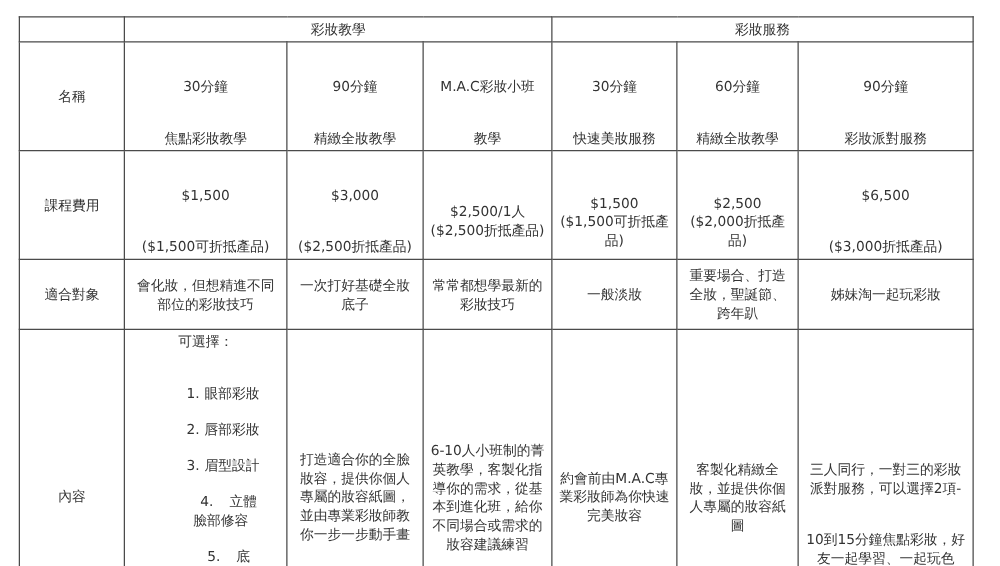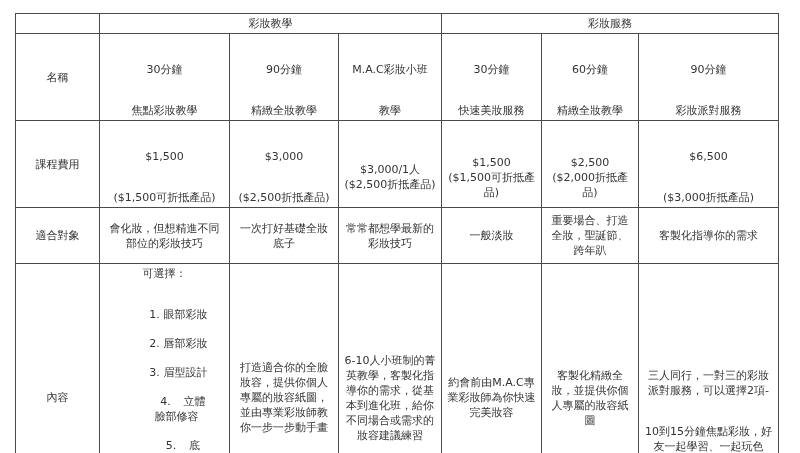--- a/index.html
+++ b/index.html
@@ -72,37 +72,37 @@
   <tr class="row-price">
     <td>課程費用</td>
     <td>
           <span class="line">$1,500</span>
           <span class="line">($1,500可折抵產品)</span>
         </td>
     <td>
           <span class="line">$3,000</span>
           <span class="line">($2,500折抵產品)</span>
         </td>
-    <td><span class="line">$3,000/1人</span><span>($2,500折抵產品)</span></td>
+    <td><span class="line">$2,500/1人</span><span>($2,500折抵產品)</span></td>
     <td><span class="line">$1,500</span><span>($1,500可折抵產品)</span></td>
     <td><span class="line">$2,500</span><span>($2,000折抵產品)</span></td>
     <td>
           <span class="line">$6,500</span>
           <span class="line">($3,000折抵產品)</span>
         </td>
   </tr>
 
   <tr class="row-fit">
     <td>適合對象</td>
     <td>會化妝，但想精進不同部位的彩妝技巧</td>
     <td>一次打好基礎全妝底子</td>
     <td>常常都想學最新的彩妝技巧</td>
     <td>一般淡妝</td>
     <td>重要場合、打造全妝，聖誕節、跨年趴</td>
-    <td>客製化指導你的需求</td>
+    <td>姊妹淘一起玩彩妝</td>
   </tr>
 
   <tr class="row-content">
     <td>內容</td>
     <td class="left-cell">
       <div style="margin-bottom:26px;">可選擇：</div>
       <ul class="opt-list">
         <li><span class="opt-num">1.</span><span>眼部彩妝</span></li>
         <li><span class="opt-num">2.</span><span>唇部彩妝</span></li>
         <li><span class="opt-num">3.</span><span>眉型設計</span></li>

